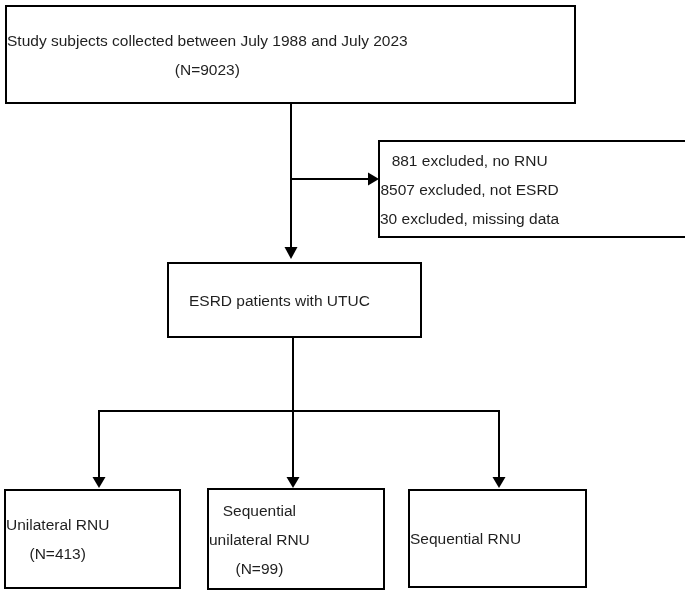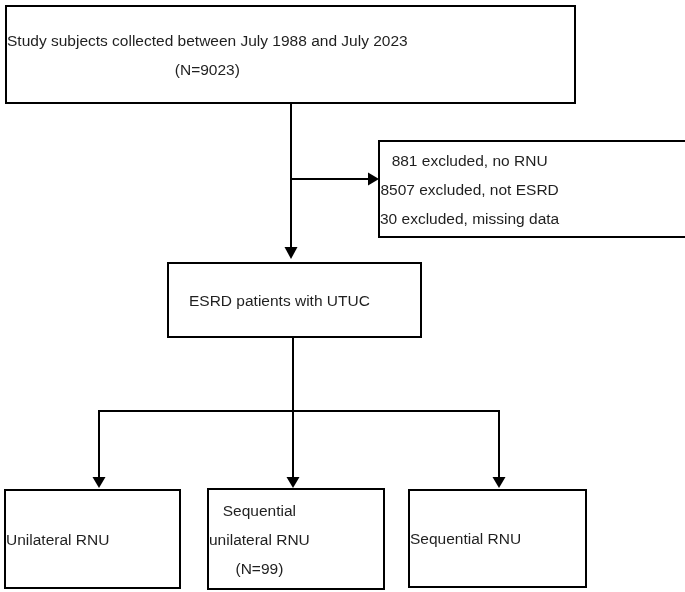--- a/index.html
+++ b/index.html
@@ -81,20 +81,21 @@
 
   <div class="node" id="node-esrd">
     <div class="node-text">
       <span class="line">ESRD patients with UTUC</span>
     </div>
   </div>
 
   <div class="node" id="node-unilateral">
     <div class="node-text">
       <span class="line">Unilateral RNU</span>
+      <span class="line">(N=413)</span>
     </div>
   </div>
 
   <div class="node" id="node-sequential">
     <div class="node-text">
       <span class="line">Sequential</span>
       <span class="line">unilateral RNU</span>
       <span class="line">(N=99)</span>
     </div>
   </div>

